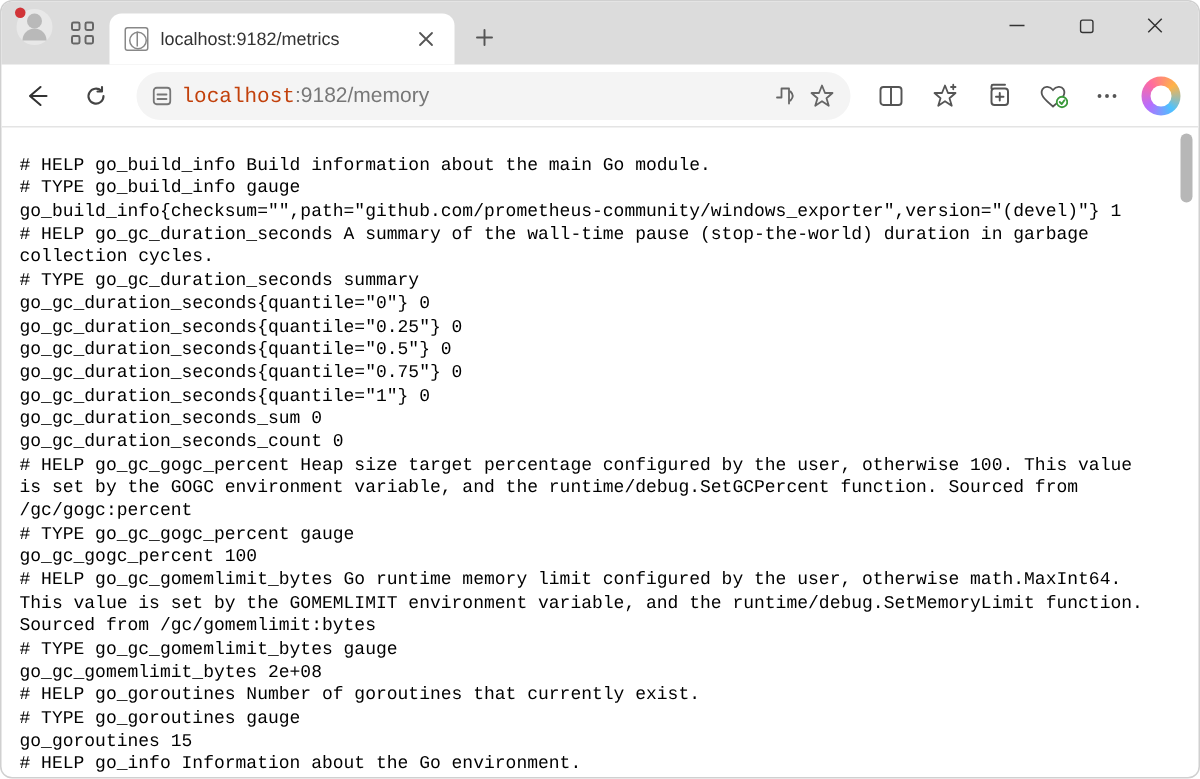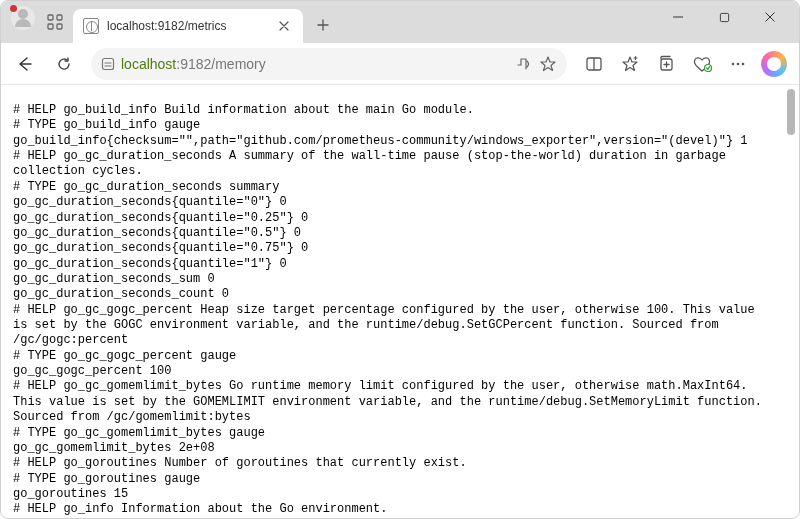--- a/index.html
+++ b/index.html
@@ -111,21 +111,21 @@
     flex:1; height:32px;
     background:#f4f4f4;
     border-radius:16px;
     display:flex; align-items:center;
     padding:0 10px;
     gap:6px;
     color:#555;
     margin: 0 6px;
   }
   .addr .url { flex:1; font-size:14px; color:#777; white-space:nowrap; overflow:hidden; }
-  .addr .url .host { color:#4d7c0f; }
+  .addr .url .host { color:#c2410c;font-family:Liberation Mono, monospace; }
   .icon { width:18px; height:18px; display:inline-block; }
   .right-icons { display:flex; align-items:center; gap:2px;}
   
   .content-wrap {
     position:absolute;
     top:84px; bottom:0; left:0; right:0;
     overflow:hidden;
   }
   .content {
     position:absolute;

